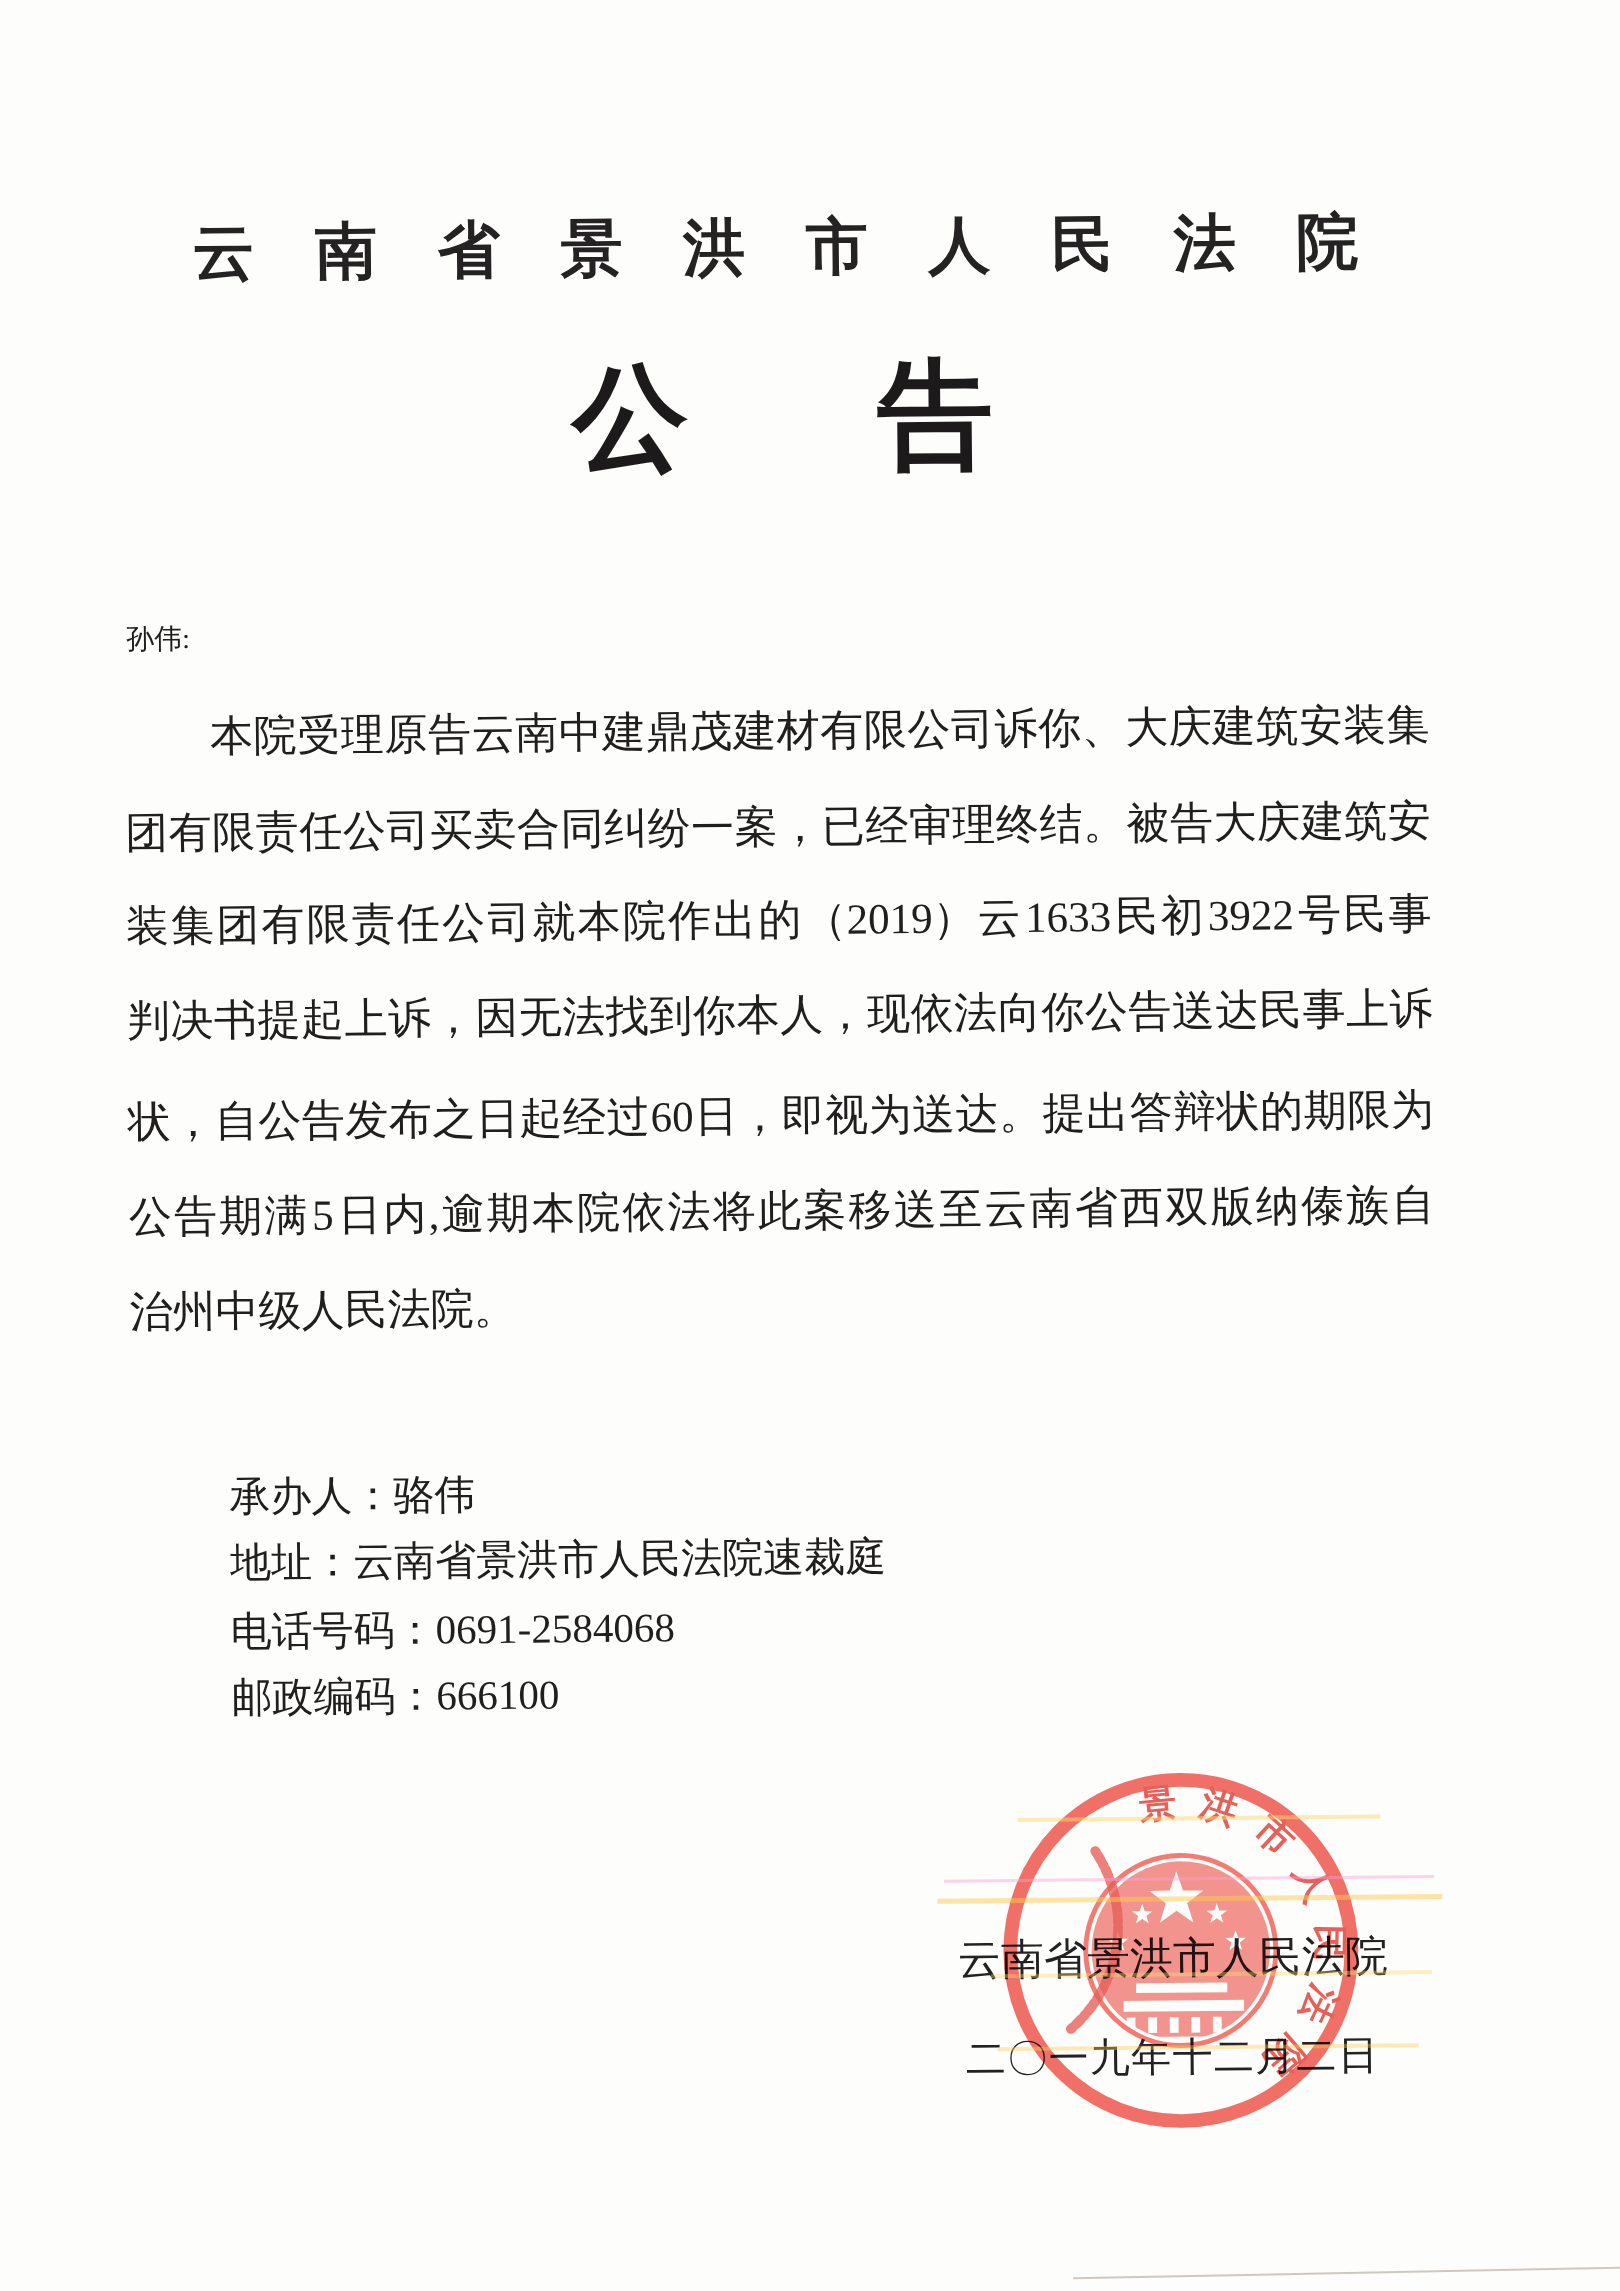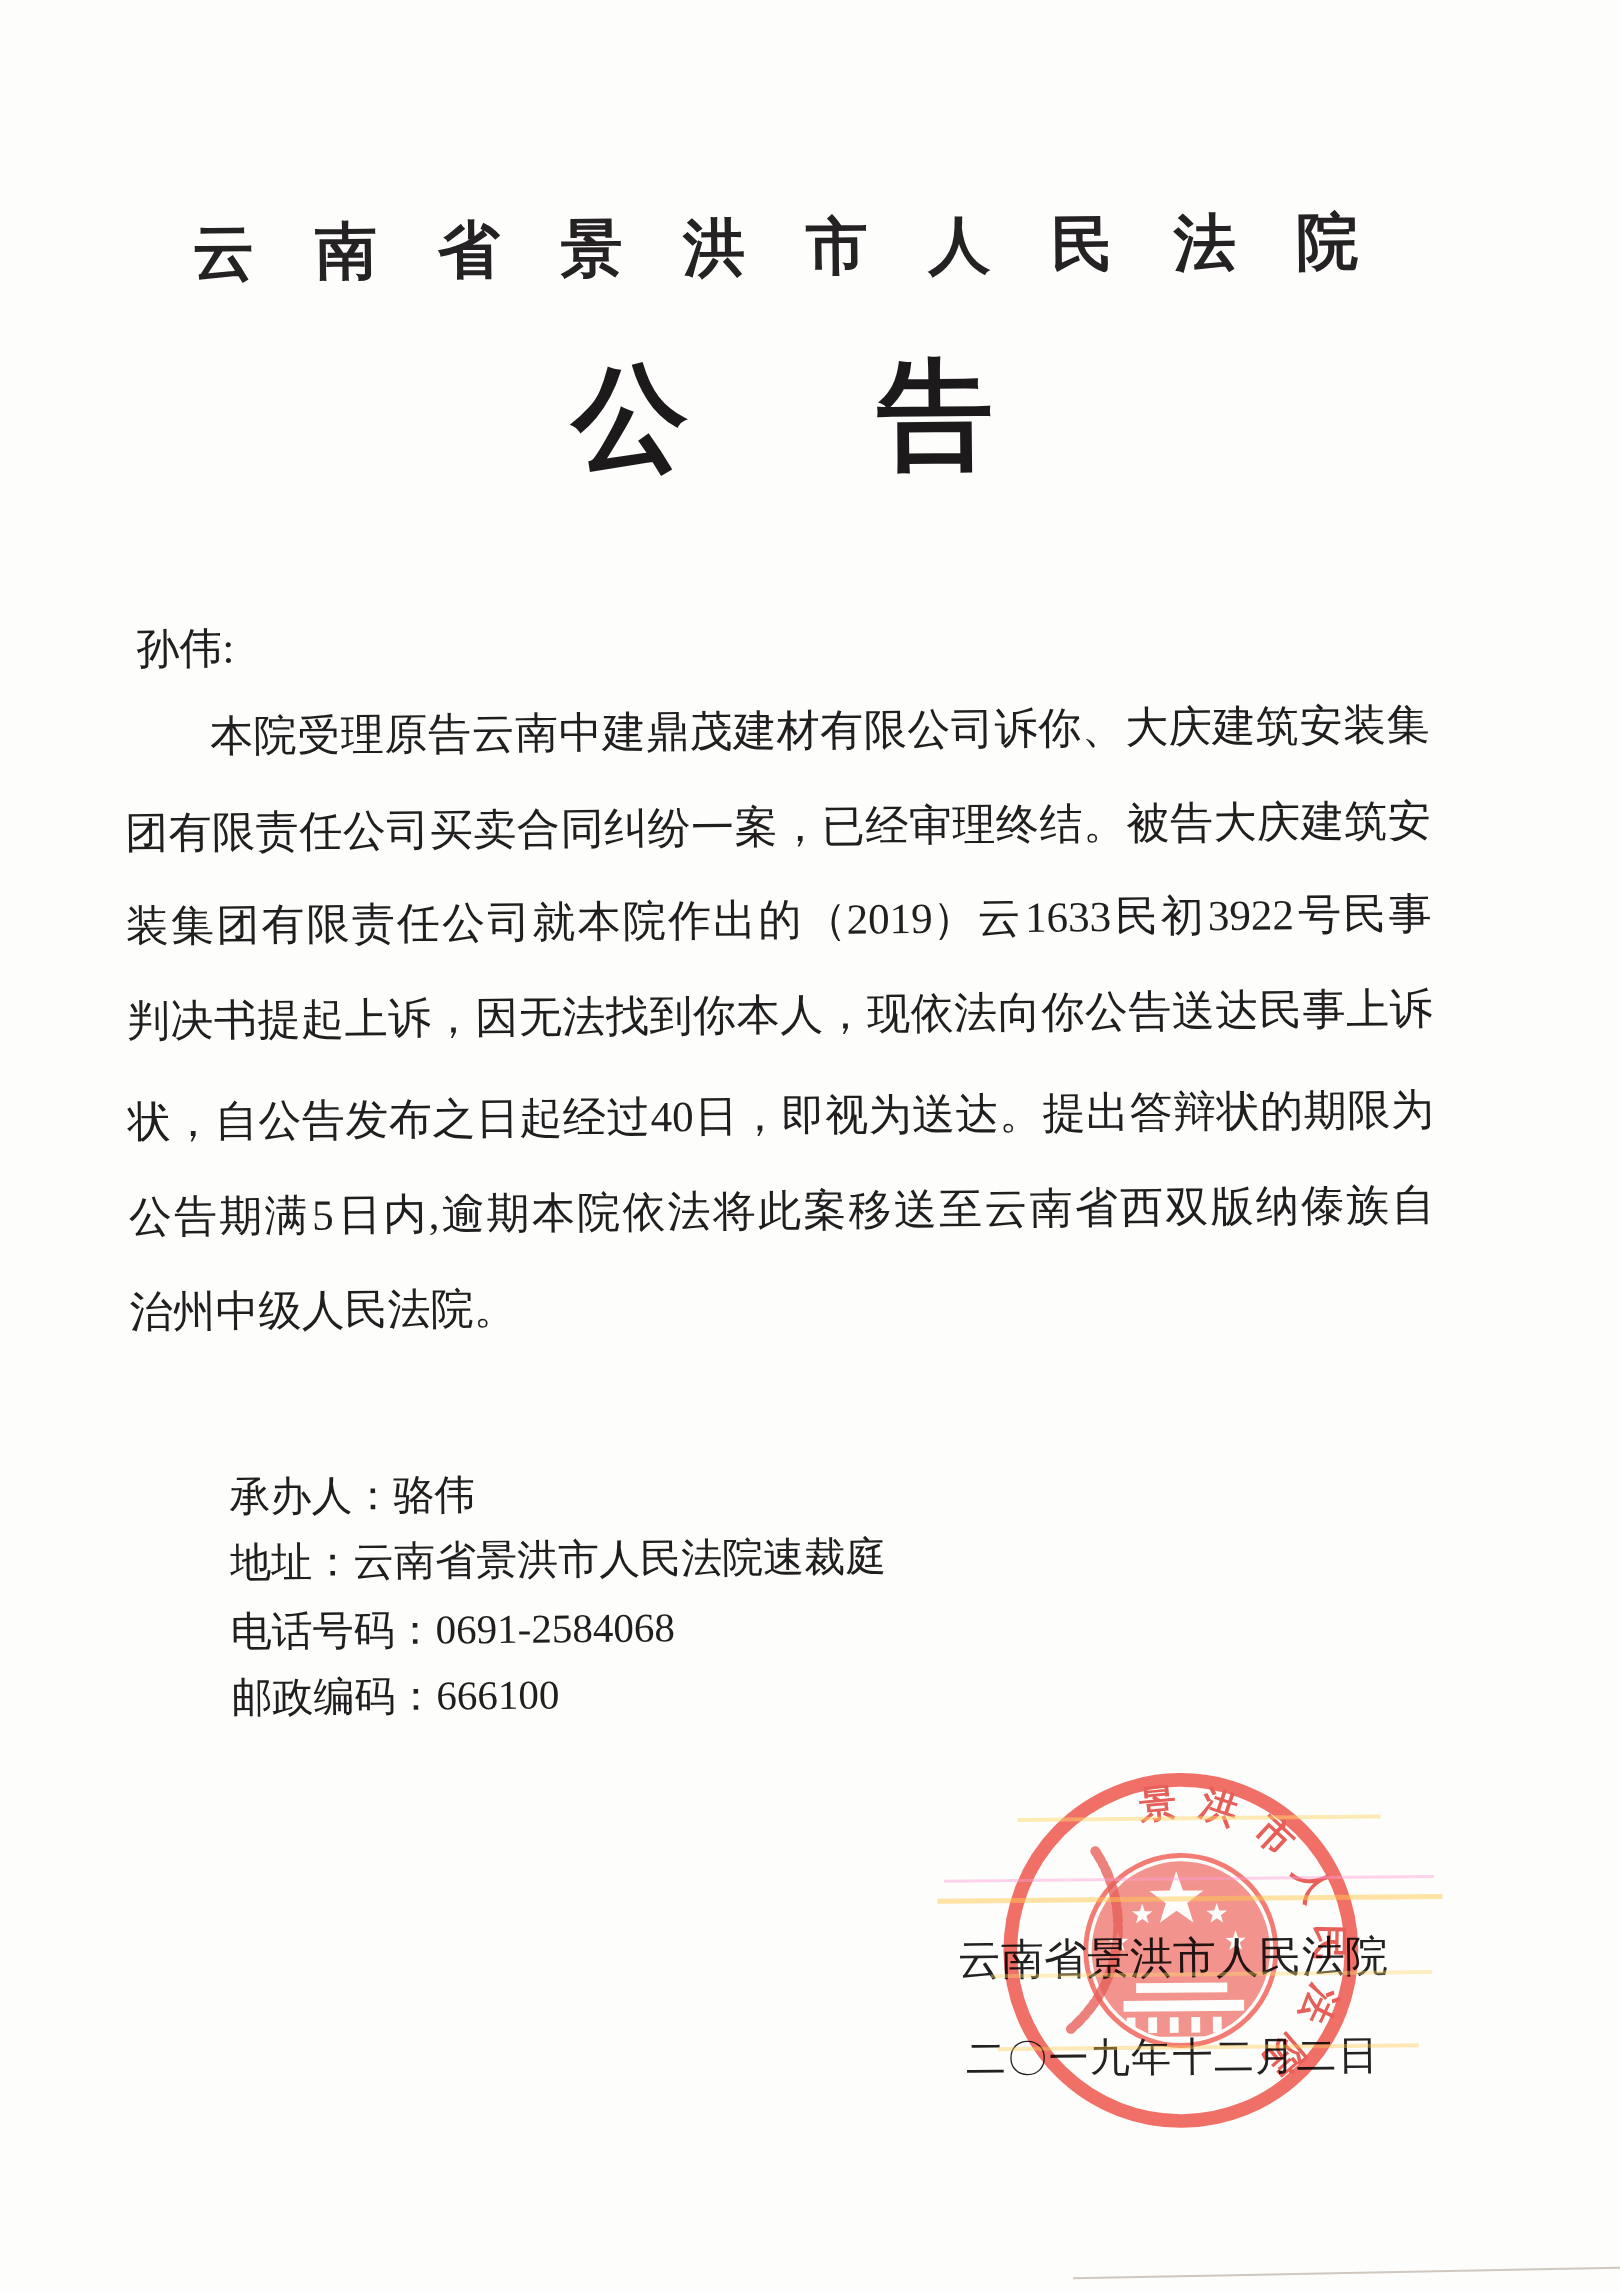--- a/index.html
+++ b/index.html
@@ -15,21 +15,21 @@
   .court-name {
     position:absolute; left:200px; top:215px; width:1166px;
     font-size:62px; font-weight:700; line-height:1.05; white-space:nowrap;
     color:#242223;
   }
   .doc-title {
     position:absolute; left:578px; top:357px; width:421px;
     font-size:116px; font-weight:700; line-height:1.05; white-space:nowrap;
     color:#1c1a1b;
   }
-  .addressee { position:absolute; left:140px; top:614px; font-size:43px; }
+  .addressee { position:absolute; left:130px; top:614px; font-size:28px; }
 
   .bodyline {
     position:absolute; left:127px; width:1306px;
     font-size:43px; line-height:1.25; white-space:nowrap;
   }
   .l1 { top:704px; padding-left:86px; }
   .l2 { top:800px; }
   .l3 { top:893px; }
   .l4 { top:988px; }
   .l5 { top:1089px; }
@@ -212,21 +212,21 @@
         <span>公</span>
         <span>告</span>
         <span>发</span>
         <span>布</span>
         <span>之</span>
         <span>日</span>
         <span>起</span>
         <span>经</span>
         <span>过</span>
         <span> </span>
-        <span>40</span>
+        <span>60</span>
         <span> </span>
         <span>日</span>
         <span>，</span>
         <span>即</span>
         <span>视</span>
         <span>为</span>
         <span>送</span>
         <span>达</span>
         <span>。</span>
         <span>提</span>

